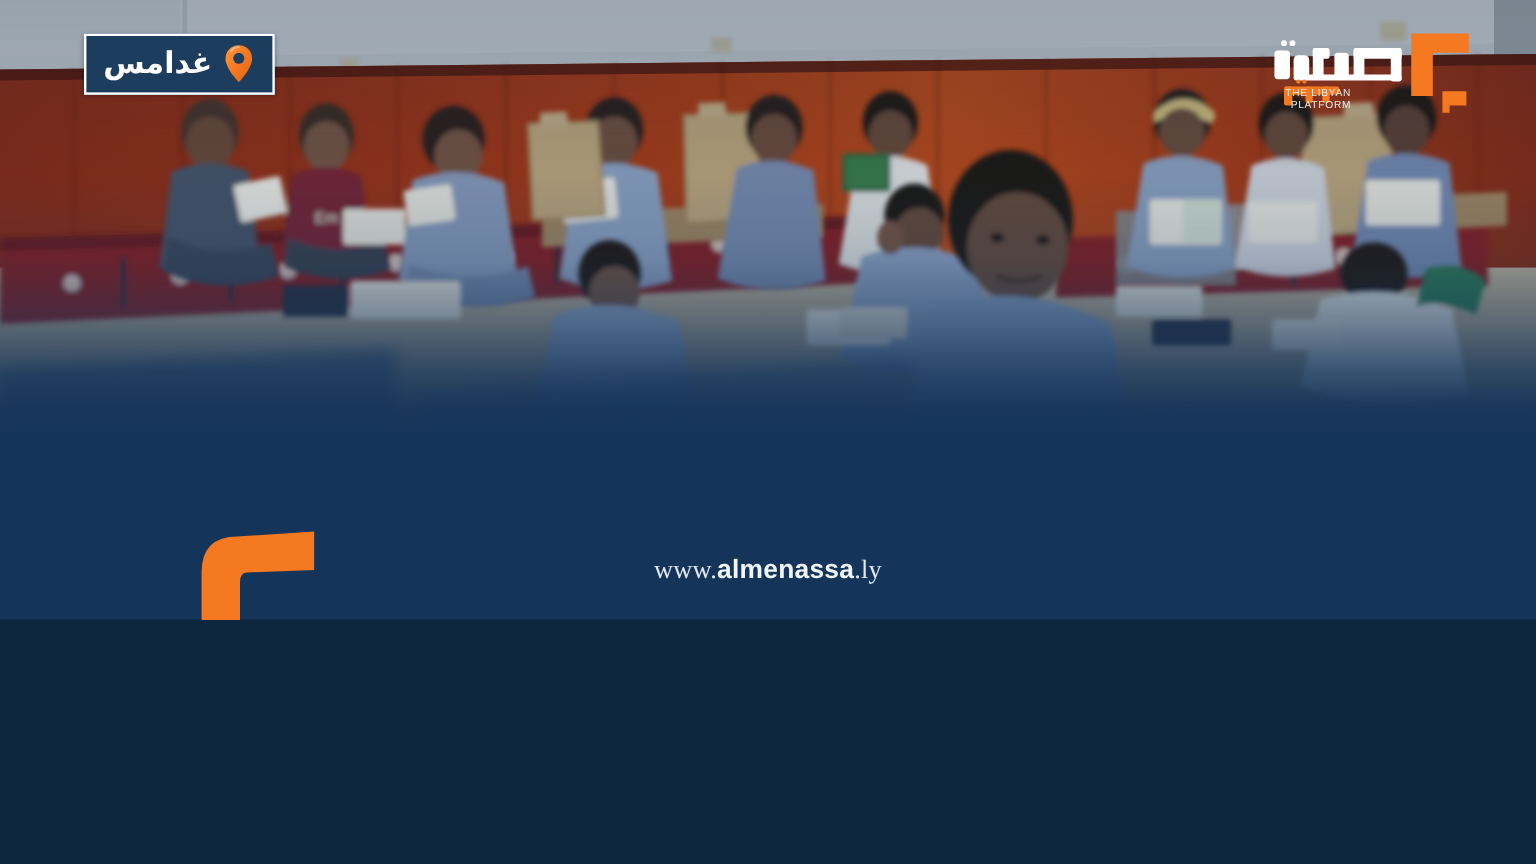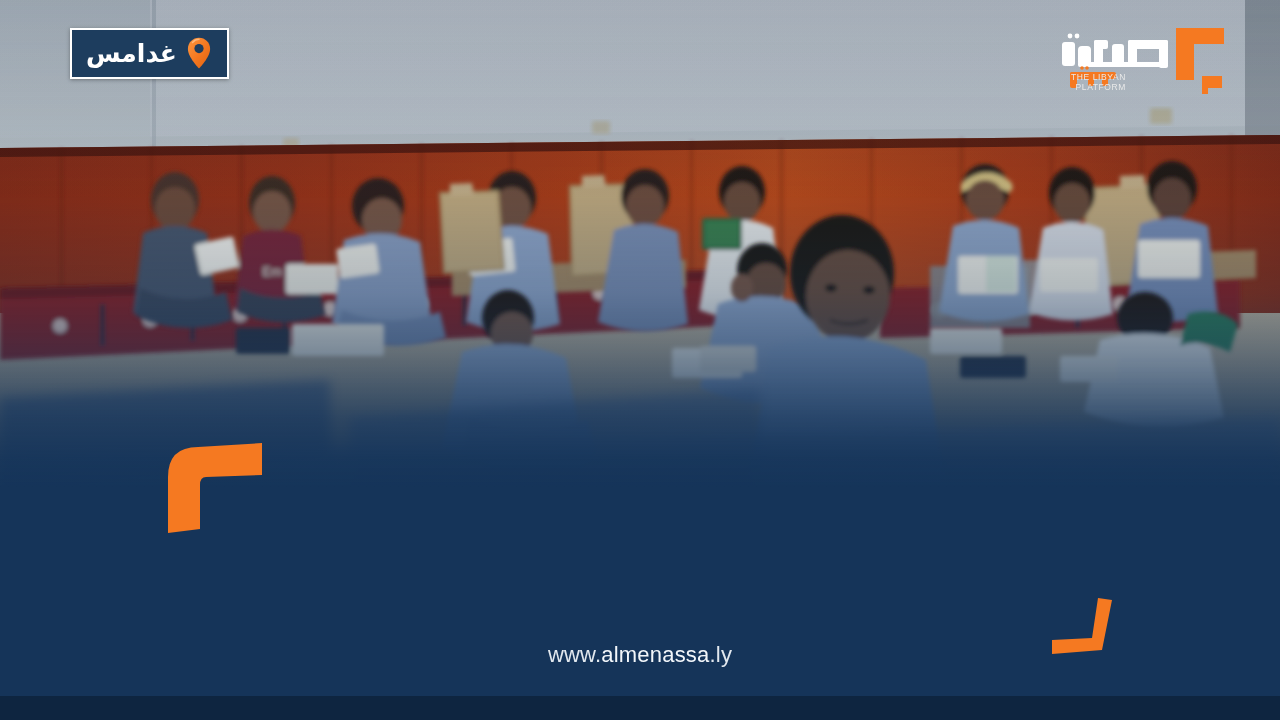--- a/index.html
+++ b/index.html
@@ -8,21 +8,21 @@
     padding: 0;
     background: #0e2540;
   }
   body {
     font-family: "Liberation Sans", "DejaVu Sans", sans-serif;
   }
 
   .card {
     position: relative;
     width: 1280px;
-    height: 696px;
+    height: 516px;
     overflow: hidden;
     background: #3b82f6;
   }
 
   
   .photo {
     position: absolute;
     inset: 0;
     overflow: hidden;
   }
@@ -139,22 +139,22 @@
     position: absolute;
     left: 0;
     right: 0;
     bottom: 28px;
     text-align: center;
     direction: ltr;
     color: #f2f6fa;
     font-size: 22px;
     letter-spacing: 0.2px;
   }
-  .site-url .dim { font-weight: normal; opacity: 0.93; }
-  .site-url .strong { font-weight: normal; }
+  .site-url .dim { font-weight: normal; opacity: 0.93; font-family: Liberation Serif, serif; }
+  .site-url .strong { font-weight: bold; }
 </style>
 </head>
 <body>
 
 <div class="card">
 
   <div class="photo">
     <svg viewBox="0 0 1280 720" preserveAspectRatio="xMidYMid slice" aria-hidden="true">
       <defs>
         <linearGradient id="upperWall" x1="0" y1="0" x2="0" y2="1">

